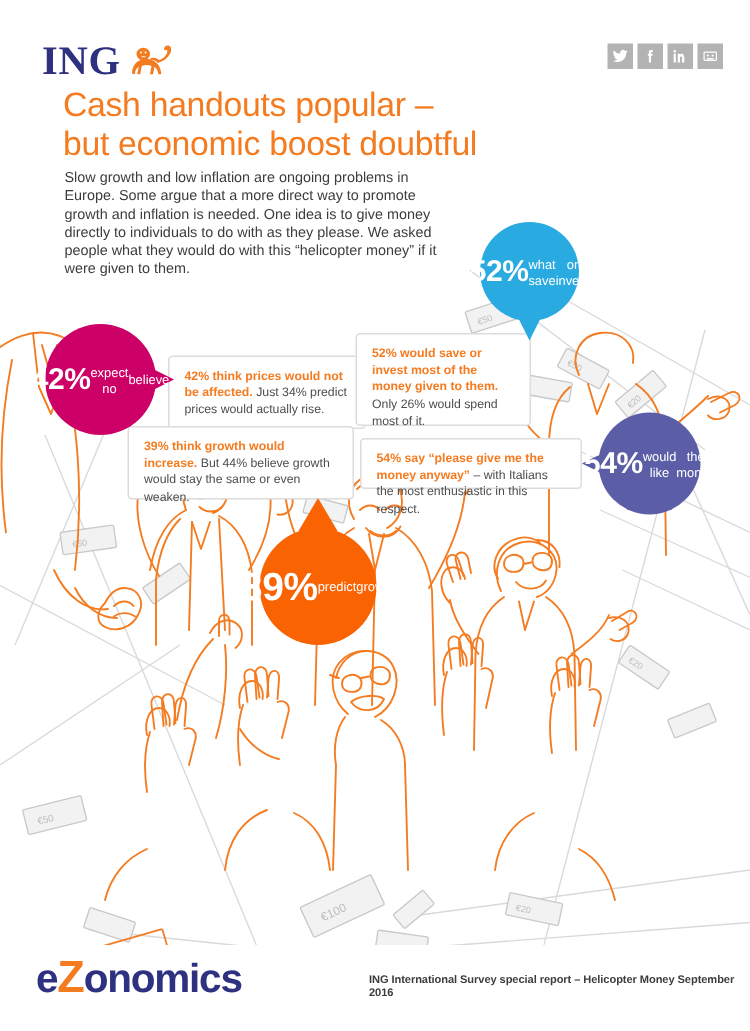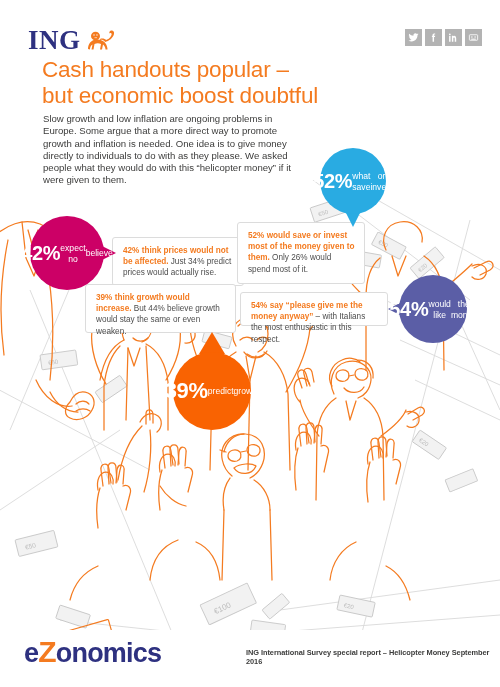--- a/index.html
+++ b/index.html
@@ -33,21 +33,21 @@
   .illus{position:absolute;left:0;top:180px;width:500px;height:460px;overflow:hidden;}
   .illus svg{display:block;}
 
   
   .cbox{position:absolute;background:#ffffff;border:1px solid #dcdcdc;border-radius:3px;
     box-sizing:border-box;padding:7px 9px 7px 10px;}
   .cbox p{margin:0;font-size:8.2px;line-height:11.2px;color:#4d4d4d;}
   .cbox b{color:#f47b20;font-weight:bold;}
 
   #box-prices{left:112px;top:237px;width:132px;height:49px;}
-  #box-save{left:237px;top:222px;width:128px;height:62px;}
+  #box-save{left:237px;top:222px;width:117px;height:62px;}
   #box-growth{left:85px;top:284px;width:151px;height:49px;}
   #box-anyway{left:240px;top:292px;width:148px;height:34px;}
 
   
   .pin{position:absolute;color:#fff;text-align:center;}
   .pin .bubble{position:relative;border-radius:50%;display:flex;flex-direction:row;
     align-items:center;justify-content:center;width:100%;height:100%;box-sizing:border-box;}
   .pin .pct{font-size:20px;font-weight:bold;line-height:20px;letter-spacing:-0.3px;}
   .pin .sub{font-size:8.6px;line-height:10.2px;font-weight:400;margin-top:1px;}
   .tail{position:absolute;width:0;height:0;}
@@ -68,21 +68,21 @@
   #pin54{left:399px;top:275px;width:68px;height:68px;}
   #pin54 .bubble{background:#5b5ea6;}
   #pin54 .tail{top:50%;margin-top:-10px;right:59px;
     border-top:10px solid transparent;border-bottom:10px solid transparent;border-right:20px solid #5b5ea6;}
 
   
   #pin39{left:173px;top:352px;width:78px;height:78px;}
   #pin39 .bubble{background:#f96302;}
   #pin39 .tail{left:50%;margin-left:-13px;top:-20px;
     border-left:13px solid transparent;border-right:13px solid transparent;border-bottom:22px solid #f96302;}
-  #pin39 .pct{font-size:22px;}
+  #pin39 .pct{font-size:26px;}
 
   
   .footer{position:absolute;left:0;top:630px;width:500px;height:57px;background:#fff;}
   .ez{position:absolute;left:24px;top:636px;font-size:27px;font-weight:bold;color:#2e3180;
     letter-spacing:-0.8px;line-height:32px;}
   .ez .z{color:#f47b20;font-size:30px;}
   .fnote{position:absolute;left:246px;top:648px;font-size:7.4px;color:#3c3c3b;font-weight:bold;letter-spacing:-0.05px;}
 </style>
 </head>
 <body>

